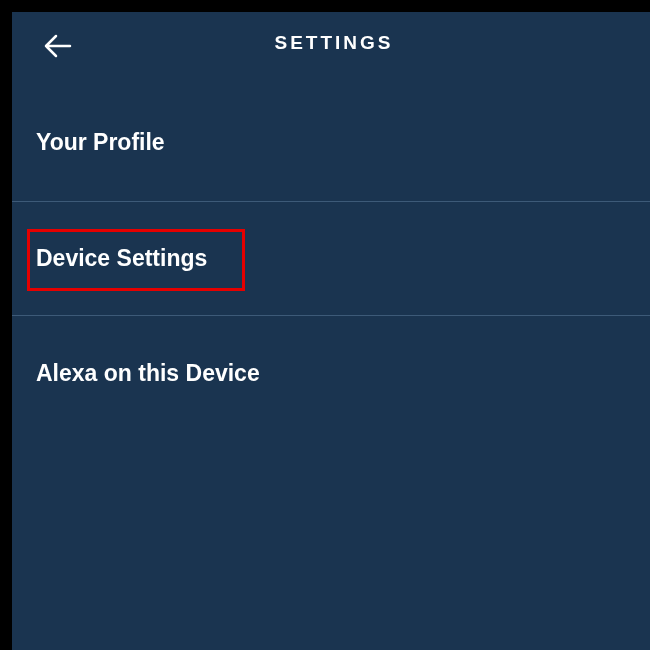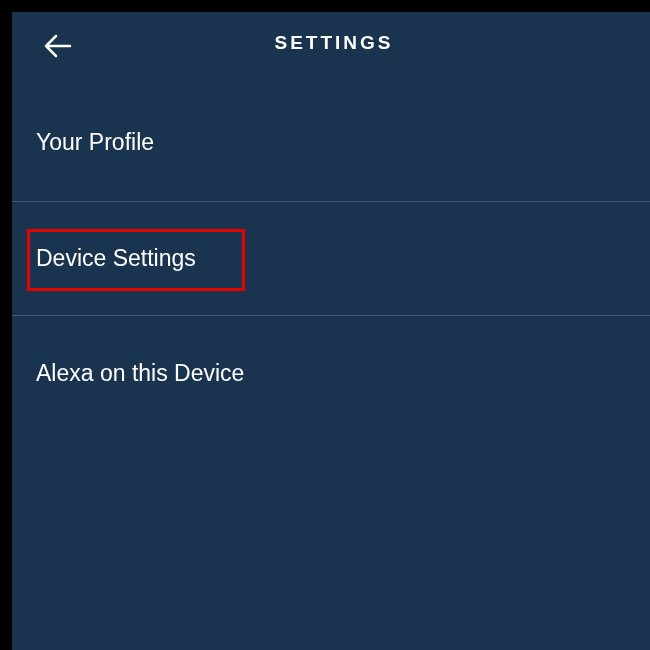--- a/index.html
+++ b/index.html
@@ -53,21 +53,21 @@
       border-bottom: 1px solid #3d5a78;
       cursor: pointer;
     }
     .list-item:first-child {
       height: 128px;
       padding-top: 10px;
     }
     .list-item-label {
       color: #fff;
       font-size: 23px;
-      font-weight: 400;
+      font-weight: 700;
     }
     .highlight {
       position: absolute;
       border: 3px solid #e60000;
       pointer-events: none;
     }
   </style>
 </head>
 <body>
 

